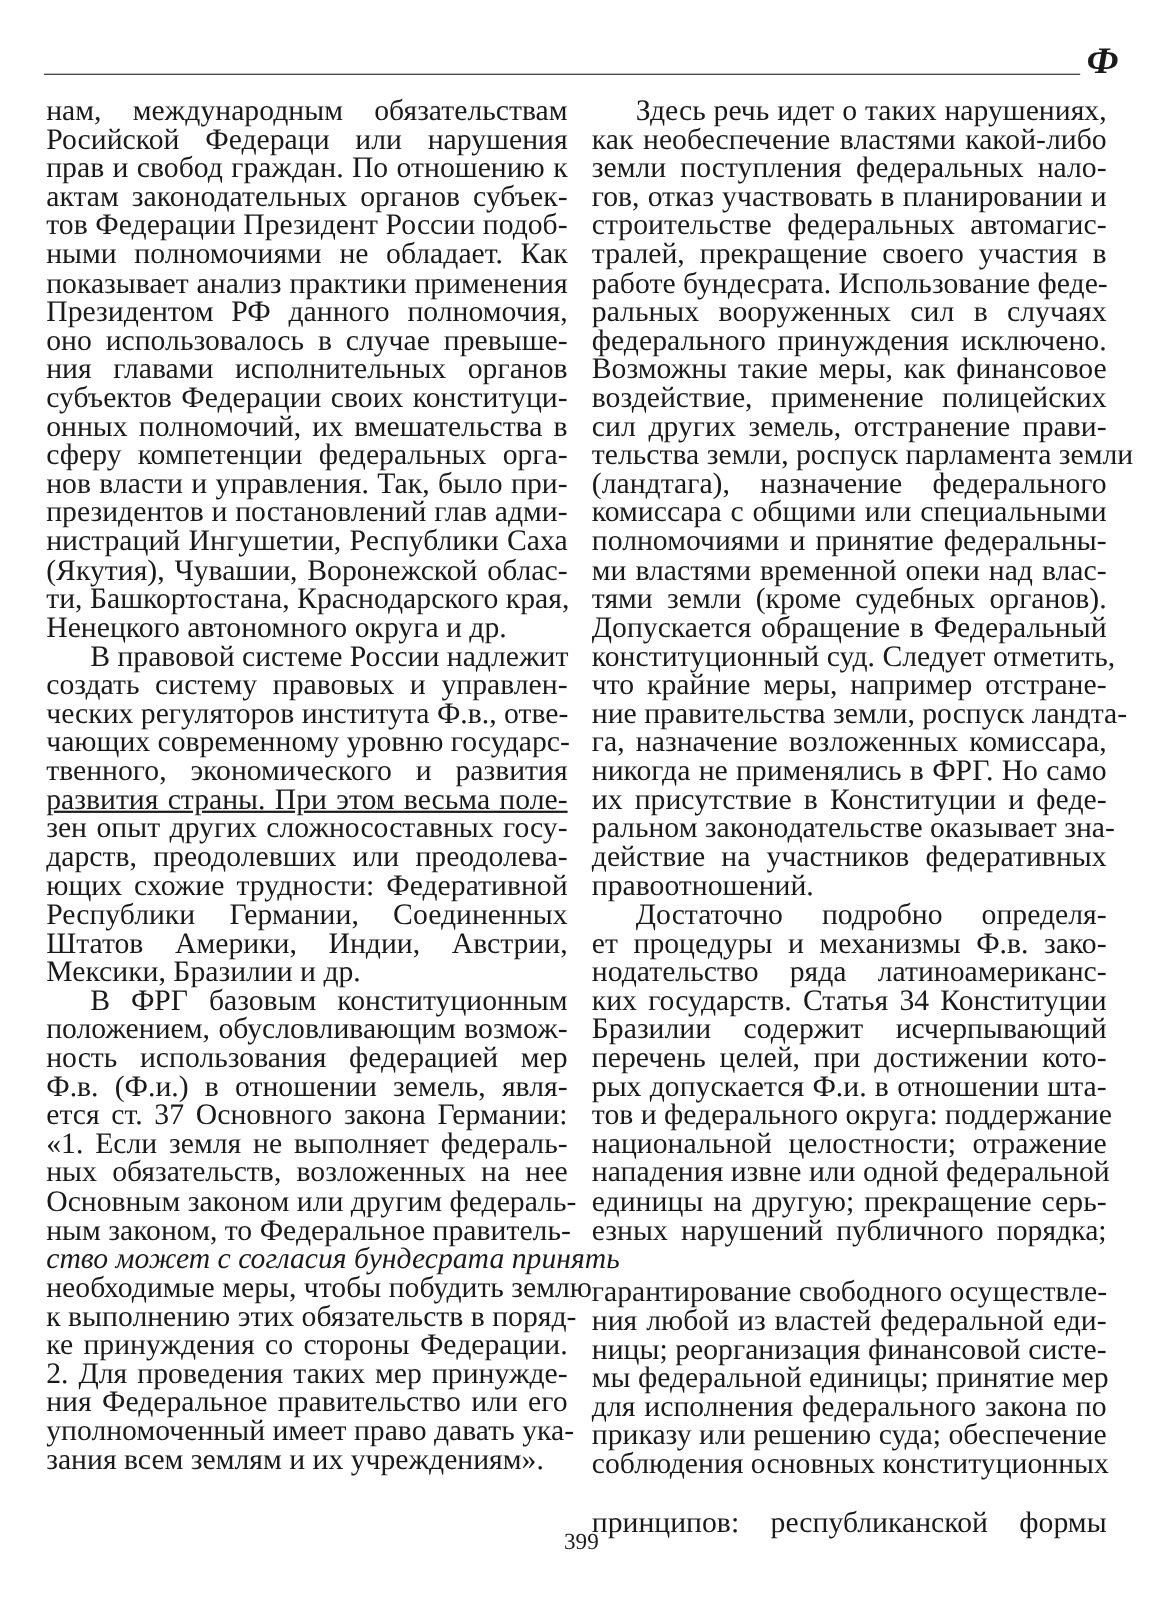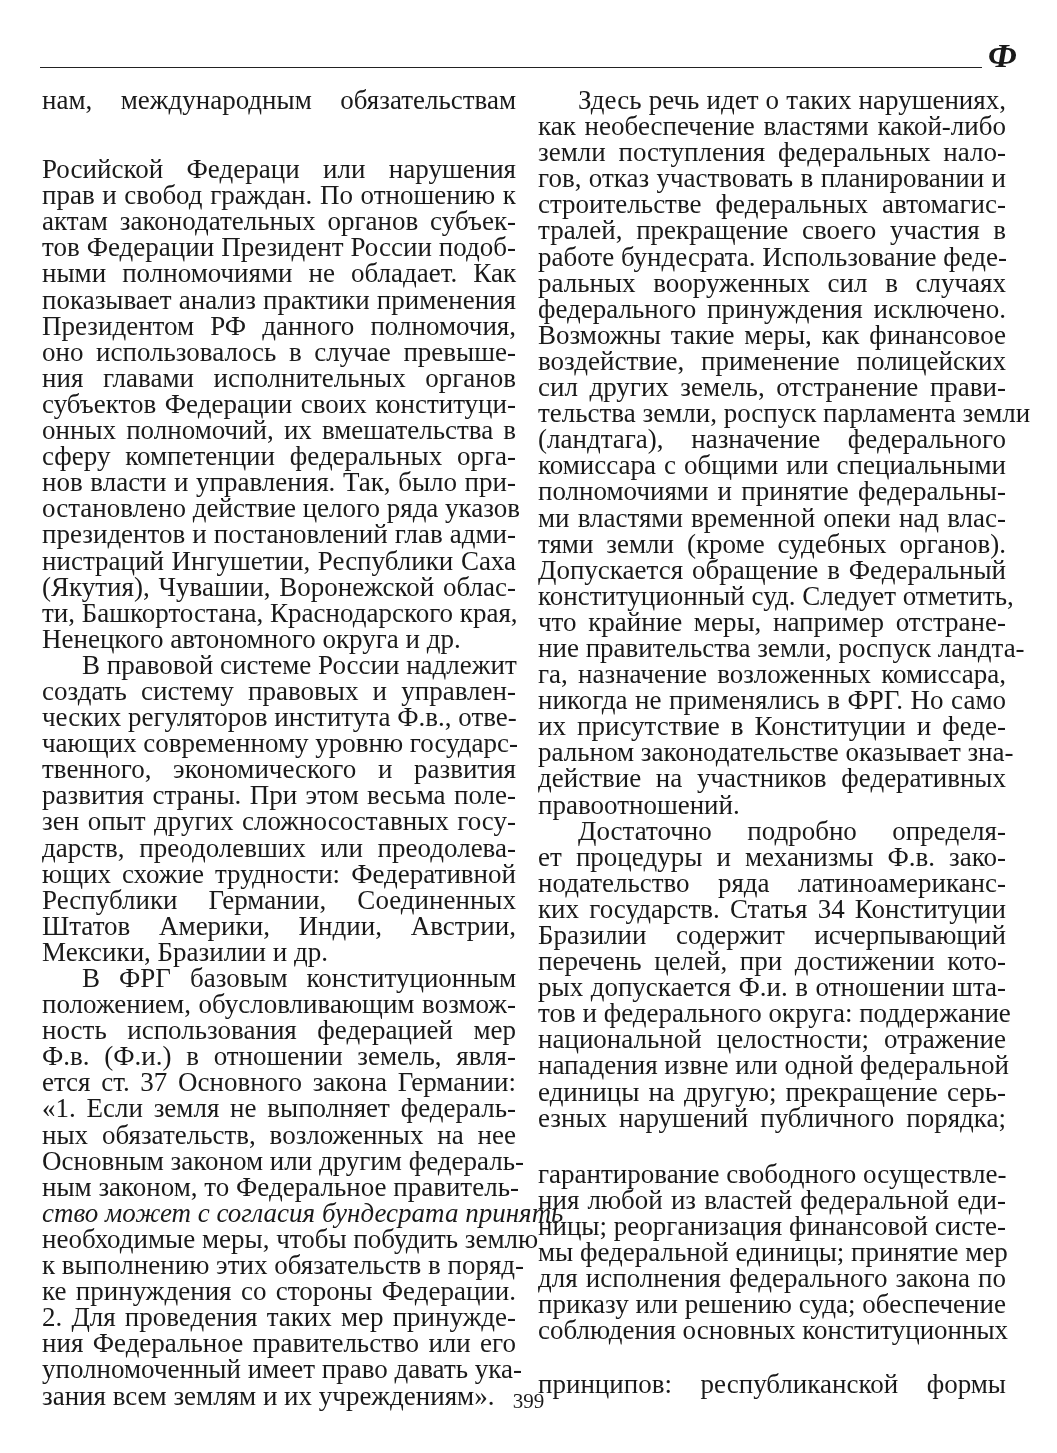--- a/index.html
+++ b/index.html
@@ -31,47 +31,46 @@
 </style>
 </head>
 <body>
 
 <div class="header-rule"></div>
 <div class="header-letter">Ф</div>
 
 <div class="col left" id="col-left">
     <p>
       <span class="line" style="display: block;">нам, международным обязательствам</span>
-      <span class="line" style="display: block; margin-top: 43px;">Росийской Федераци или нарушения</span>
+      <span class="line" style="display: block;">Росийской Федераци или нарушения</span>
       <span class="line" style="display: block;">прав и свобод граждан. По отношению к</span>
       <span class="line" style="display: block;">актам законодательных органов субъек-</span>
       <span class="line" style="display: block;">тов Федерации Президент России подоб-</span>
       <span class="line" style="display: block;">ными полномочиями не обладает. Как</span>
       <span class="line" style="display: block;">показывает анализ практики применения</span>
       <span class="line" style="display: block;">Президентом РФ данного полномочия,</span>
       <span class="line" style="display: block;">оно использовалось в случае превыше-</span>
       <span class="line" style="display: block;">ния главами исполнительных органов</span>
       <span class="line" style="display: block;">субъектов Федерации своих конституци-</span>
       <span class="line" style="display: block;">онных полномочий, их вмешательства в</span>
       <span class="line" style="display: block;">сферу компетенции федеральных орга-</span>
       <span class="line" style="display: block;">нов власти и управления. Так, было при-</span>
-      <span class="line" style="display: block;">остановлено действие целого ряда указов</span>
       <span class="line" style="display: block;">президентов и постановлений глав адми-</span>
       <span class="line" style="display: block;">нистраций Ингушетии, Республики Саха</span>
       <span class="line" style="display: block;">(Якутия), Чувашии, Воронежской облас-</span>
       <span class="line" style="display: block;">ти, Башкортостана, Краснодарского края,</span>
       <span class="line last" style="display: block;">Ненецкого автономного округа и др.</span>
     </p>
     <p>
       <span class="line" style="padding-left: 40px; display: block;">В правовой системе России надлежит</span>
       <span class="line" style="display: block;">создать систему правовых и управлен-</span>
       <span class="line" style="display: block;">ческих регуляторов института Ф.в., отве-</span>
       <span class="line" style="display: block;">чающих современному уровню государс-</span>
       <span class="line" style="display: block;">твенного, экономического и развития</span>
-      <span class="line" style="display: block;">развития страны. При этом весьма поле-</span>
+      <span class="line" style="display: block; text-decoration: underline;">развития страны. При этом весьма поле-</span>
       <span class="line" style="display: block;">зен опыт других сложносоставных госу-</span>
       <span class="line" style="display: block;">дарств, преодолевших или преодолева-</span>
       <span class="line" style="display: block;">ющих схожие трудности: Федеративной</span>
       <span class="line" style="display: block;">Республики Германии, Соединенных</span>
       <span class="line" style="display: block;">Штатов Америки, Индии, Австрии,</span>
       <span class="line last" style="display: block;">Мексики, Бразилии и др.</span>
     </p>
     <p>
       <span class="line" style="padding-left: 40px; display: block;">В ФРГ базовым конституционным</span>
       <span class="line" style="display: block;">положением, обусловливающим возмож-</span>

